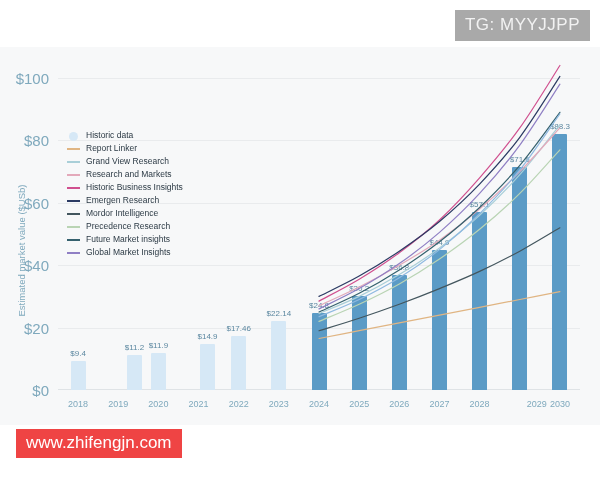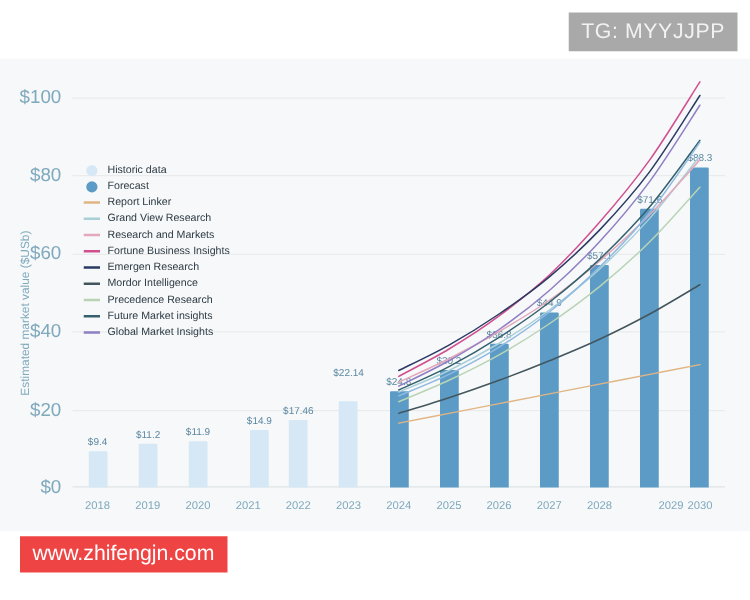--- a/index.html
+++ b/index.html
@@ -128,37 +128,37 @@
         <div class="ytick" style="top: 124.8px; color: rgb(127, 169, 189);">$60</div>
         <div class="ytick" style="top: 62.4px; color: rgb(127, 169, 189);">$80</div>
         <div class="ytick" style="top: 0px; color: rgb(127, 169, 189);">$100</div>
       </div>
     <div id="baseline"></div>
     <div id="bars">
         <div class="bar-col" style="left: 12.5769px; width: 15px;">
           <div class="bar-label" style="color: rgb(91, 135, 160);">$9.4</div>
           <div class="bar" style="height: 29.328px; background: rgb(214, 232, 246);"></div>
         </div>
-        <div class="bar-col" style="left: 53px; width: 15px;">
+        <div class="bar-col" style="left: 69px; width: 15px;">
           <div class="bar-label" style="color: rgb(91, 135, 160);">$11.2</div>
           <div class="bar" style="height: 34.944px; background: rgb(214, 232, 246);"></div>
         </div>
         <div class="bar-col" style="left: 92.8846px; width: 15px;">
           <div class="bar-label" style="color: rgb(91, 135, 160);">$11.9</div>
           <div class="bar" style="height: 37.128px; background: rgb(214, 232, 246);"></div>
         </div>
         <div class="bar-col" style="left: 142px; width: 15px;">
           <div class="bar-label" style="color: rgb(91, 135, 160);">$14.9</div>
           <div class="bar" style="height: 46.488px; background: rgb(214, 232, 246);"></div>
         </div>
         <div class="bar-col" style="left: 173.192px; width: 15px;">
           <div class="bar-label" style="color: rgb(91, 135, 160);">$17.46</div>
           <div class="bar" style="height: 54.4752px; background: rgb(214, 232, 246);"></div>
         </div>
-        <div class="bar-col" style="left: 213.346px; width: 15px; gap: 15px;">
+        <div class="bar-col" style="left: 213.346px; width: 15px;">
           <div class="bar-label" style="color: rgb(91, 135, 160);">$22.14</div>
           <div class="bar" style="height: 69.0768px; background: rgb(214, 232, 246);"></div>
         </div>
         <div class="bar-col" style="left: 253.5px; width: 15px;">
           <div class="bar-label" style="color: rgb(91, 135, 160);">$24.8</div>
           <div class="bar" style="height: 77.376px; background: rgb(91, 155, 198);"></div>
         </div>
         <div class="bar-col" style="left: 293.654px; width: 15px;">
           <div class="bar-label" style="color: rgb(91, 135, 160);">$30.2</div>
           <div class="bar" style="height: 94.224px; background: rgb(91, 155, 198);"></div>
@@ -215,47 +215,41 @@
 
   <div id="legend">
       <div class="legend-row">
         <span class="legend-mark">
           <span class="legend-dot" style="background: rgb(214, 232, 246);"></span>
         </span>
         <span class="legend-label">Historic data</span>
       </div>
       <div class="legend-row">
         <span class="legend-mark">
-          <span class="legend-dot" style="background: rgb(91, 155, 198);"></span>
-        </span>
-        <span class="legend-label">Forecast</span>
-      </div>
-      <div class="legend-row">
-        <span class="legend-mark">
           <span class="legend-line" style="background: rgb(224, 181, 131);"></span>
         </span>
         <span class="legend-label">Report Linker</span>
       </div>
       <div class="legend-row">
         <span class="legend-mark">
           <span class="legend-line" style="background: rgb(169, 207, 216);"></span>
         </span>
         <span class="legend-label">Grand View Research</span>
       </div>
       <div class="legend-row">
         <span class="legend-mark">
           <span class="legend-line" style="background: rgb(227, 169, 186);"></span>
         </span>
         <span class="legend-label">Research and Markets</span>
       </div>
       <div class="legend-row">
         <span class="legend-mark">
           <span class="legend-line" style="background: rgb(208, 80, 143);"></span>
         </span>
-        <span class="legend-label">Fortune Business Insights</span>
+        <span class="legend-label">Historic Business Insights</span>
       </div>
       <div class="legend-row">
         <span class="legend-mark">
           <span class="legend-line" style="background: rgb(43, 58, 99);"></span>
         </span>
         <span class="legend-label">Emergen Research</span>
       </div>
       <div class="legend-row">
         <span class="legend-mark">
           <span class="legend-line" style="background: rgb(67, 86, 94);"></span>

